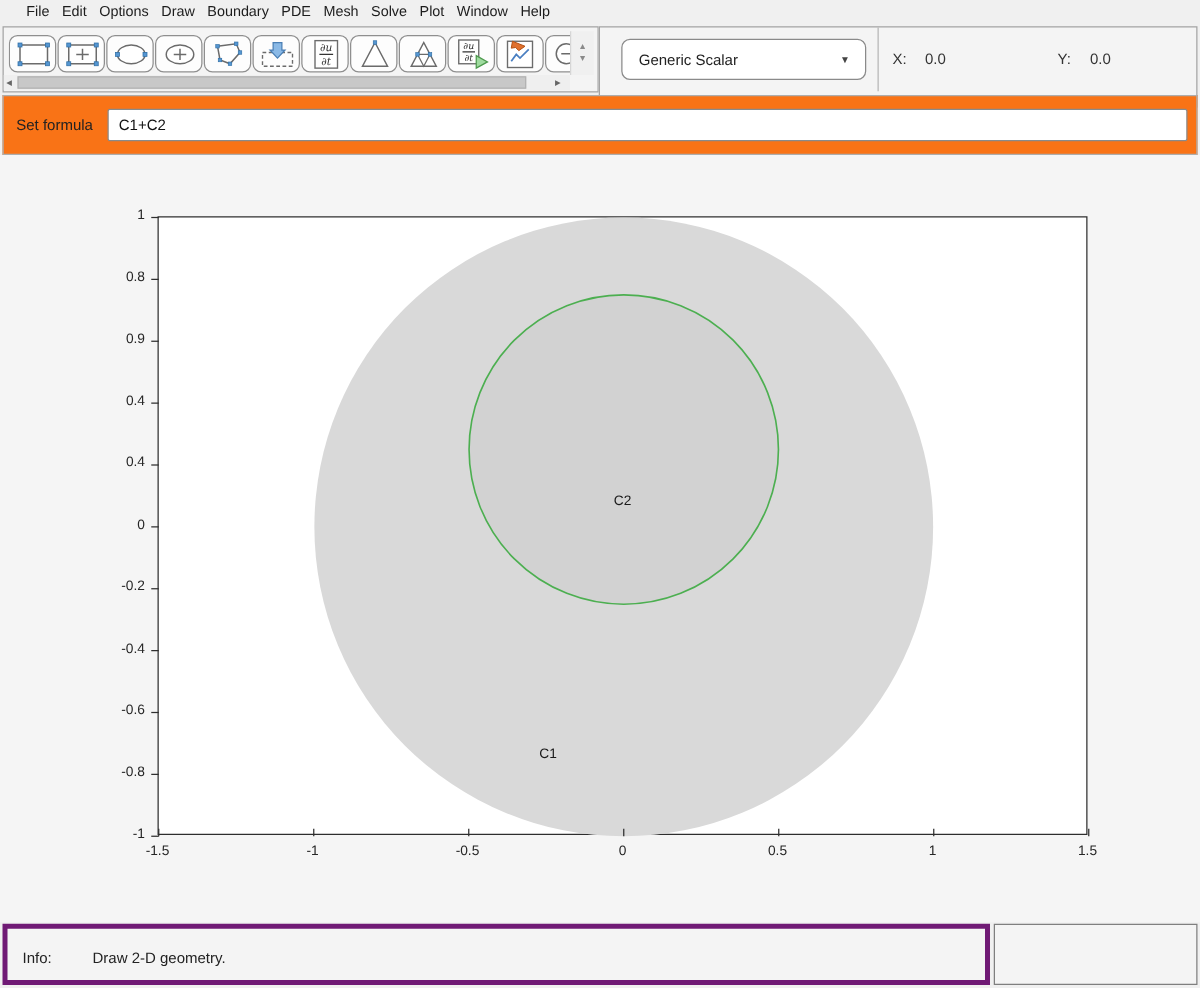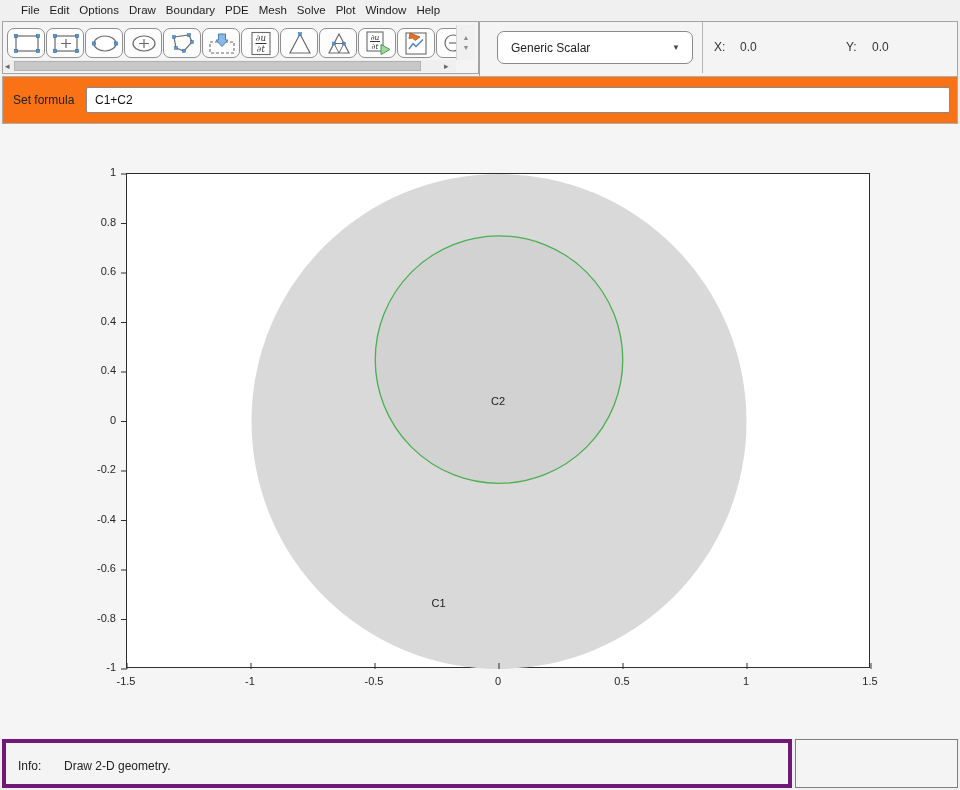--- a/index.html
+++ b/index.html
@@ -76,21 +76,21 @@
 
   
   #statusbar { position:absolute; left:0; top:738px; width:960px; height:52px; background:#f0f0f0; }
   #info-box { position:absolute; left:2px; top:1px; width:790px; height:49px;
     background:#f4f4f4; border:4px solid #701a75; }
   #extra-box { position:absolute; left:795px; top:1px; width:163px; height:49px;
     background:#f4f4f4; border:1px solid #7f7f7f; }
   #info-box .txt { position:absolute; top:0; height:47px; line-height:47px;
     font-size:12px; color:#222; }
   #info-label { left:12px; }
-  #info-text  { left:58px; }
+  #info-text  { left:68px; }
 </style>
 </head>
 <body>
 
 <div id="menubar">
   <span class="menu-item">File</span>
   <span class="menu-item">Edit</span>
   <span class="menu-item">Options</span>
   <span class="menu-item">Draw</span>
   <span class="menu-item">Boundary</span>
@@ -295,21 +295,21 @@
     <div class="shape-label" style="left: 498px; top: 276.7px;">C2</div>
     <div class="xtick-label" style="left: 126px;">-1.5</div>
     <div class="xtick-label" style="left: 250px;">-1</div>
     <div class="xtick-label" style="left: 374px;">-0.5</div>
     <div class="xtick-label" style="left: 498px;">0</div>
     <div class="xtick-label" style="left: 622px;">0.5</div>
     <div class="xtick-label" style="left: 746px;">1</div>
     <div class="xtick-label" style="left: 870px;">1.5</div>
     <div class="ytick-label" style="left: 56px; top: 42px;">1</div>
     <div class="ytick-label" style="left: 56px; top: 91.5px;">0.8</div>
-    <div class="ytick-label" style="left: 56px; top: 141px;">0.6</div>
+    <div class="ytick-label" style="left: 56px; top: 141px;">0.9</div>
     <div class="ytick-label" style="left: 56px; top: 190.5px;">0.4</div>
     <div class="ytick-label" style="left: 56px; top: 240px;">0.4</div>
     <div class="ytick-label" style="left: 56px; top: 289.5px;">0</div>
     <div class="ytick-label" style="left: 56px; top: 339px;">-0.2</div>
     <div class="ytick-label" style="left: 56px; top: 388.5px;">-0.4</div>
     <div class="ytick-label" style="left: 56px; top: 438px;">-0.6</div>
     <div class="ytick-label" style="left: 56px; top: 487.5px;">-0.8</div>
     <div class="ytick-label" style="left: 56px; top: 537px;">-1</div>
   </div>
 

